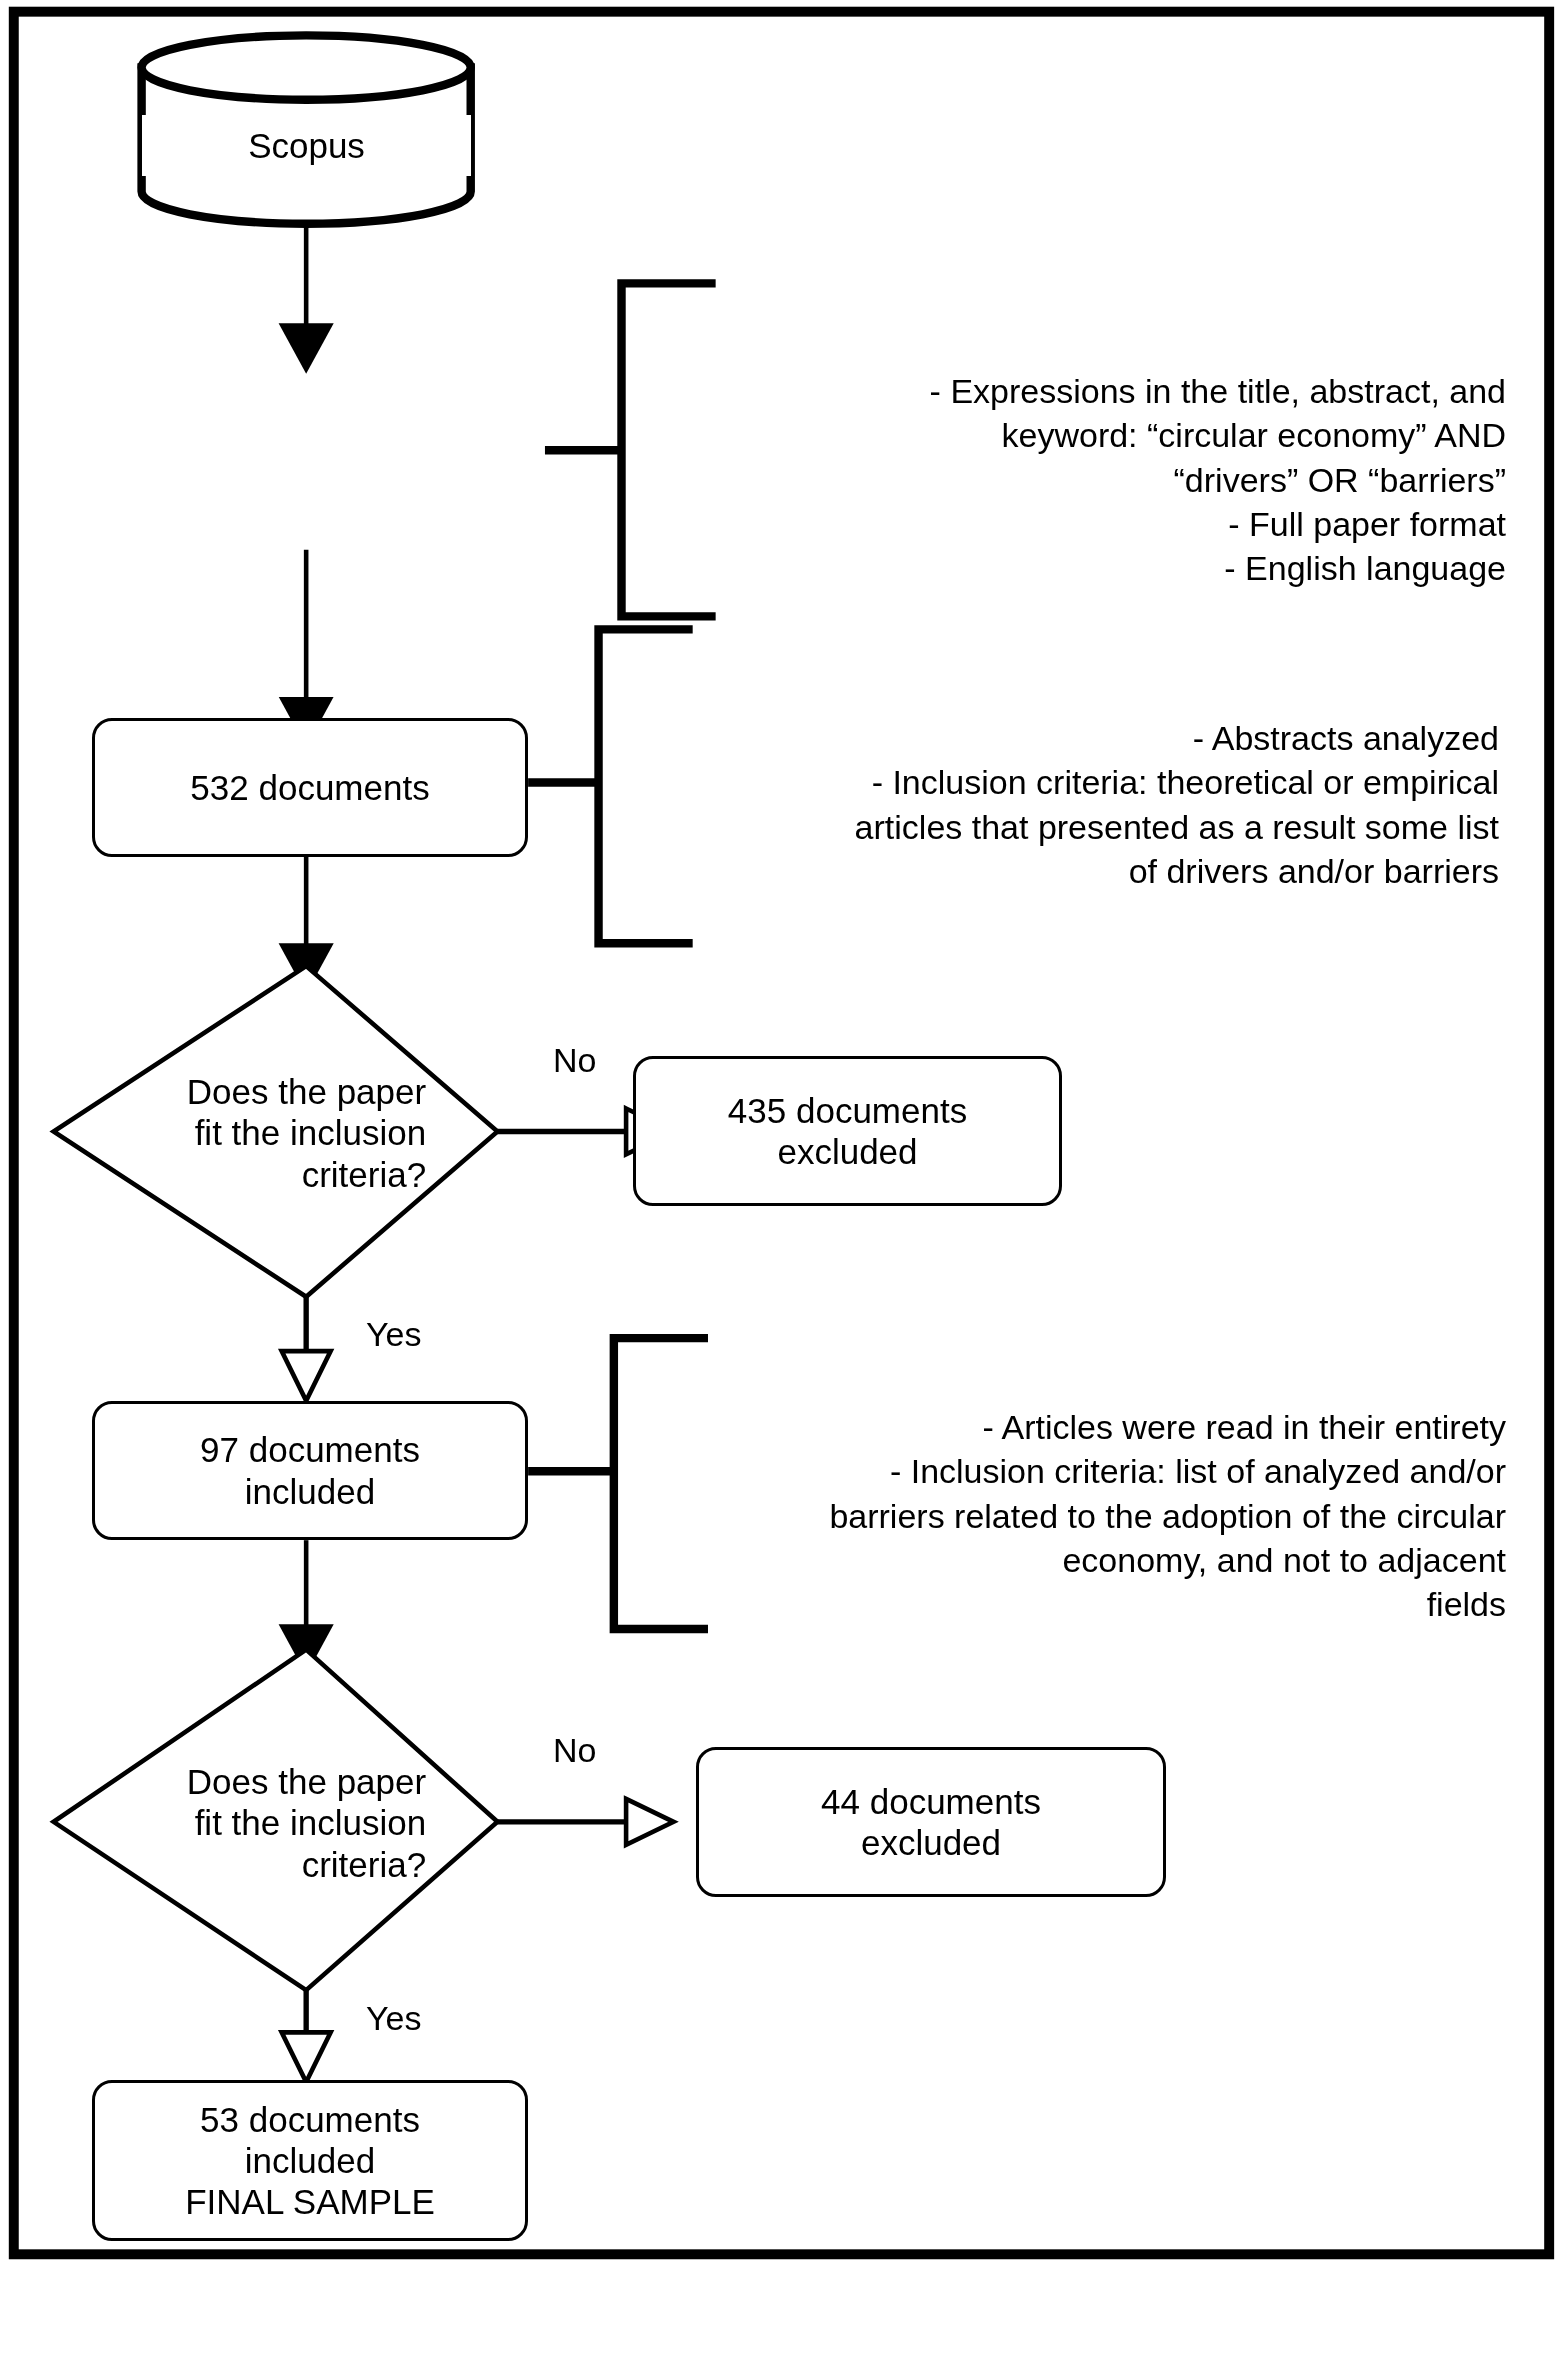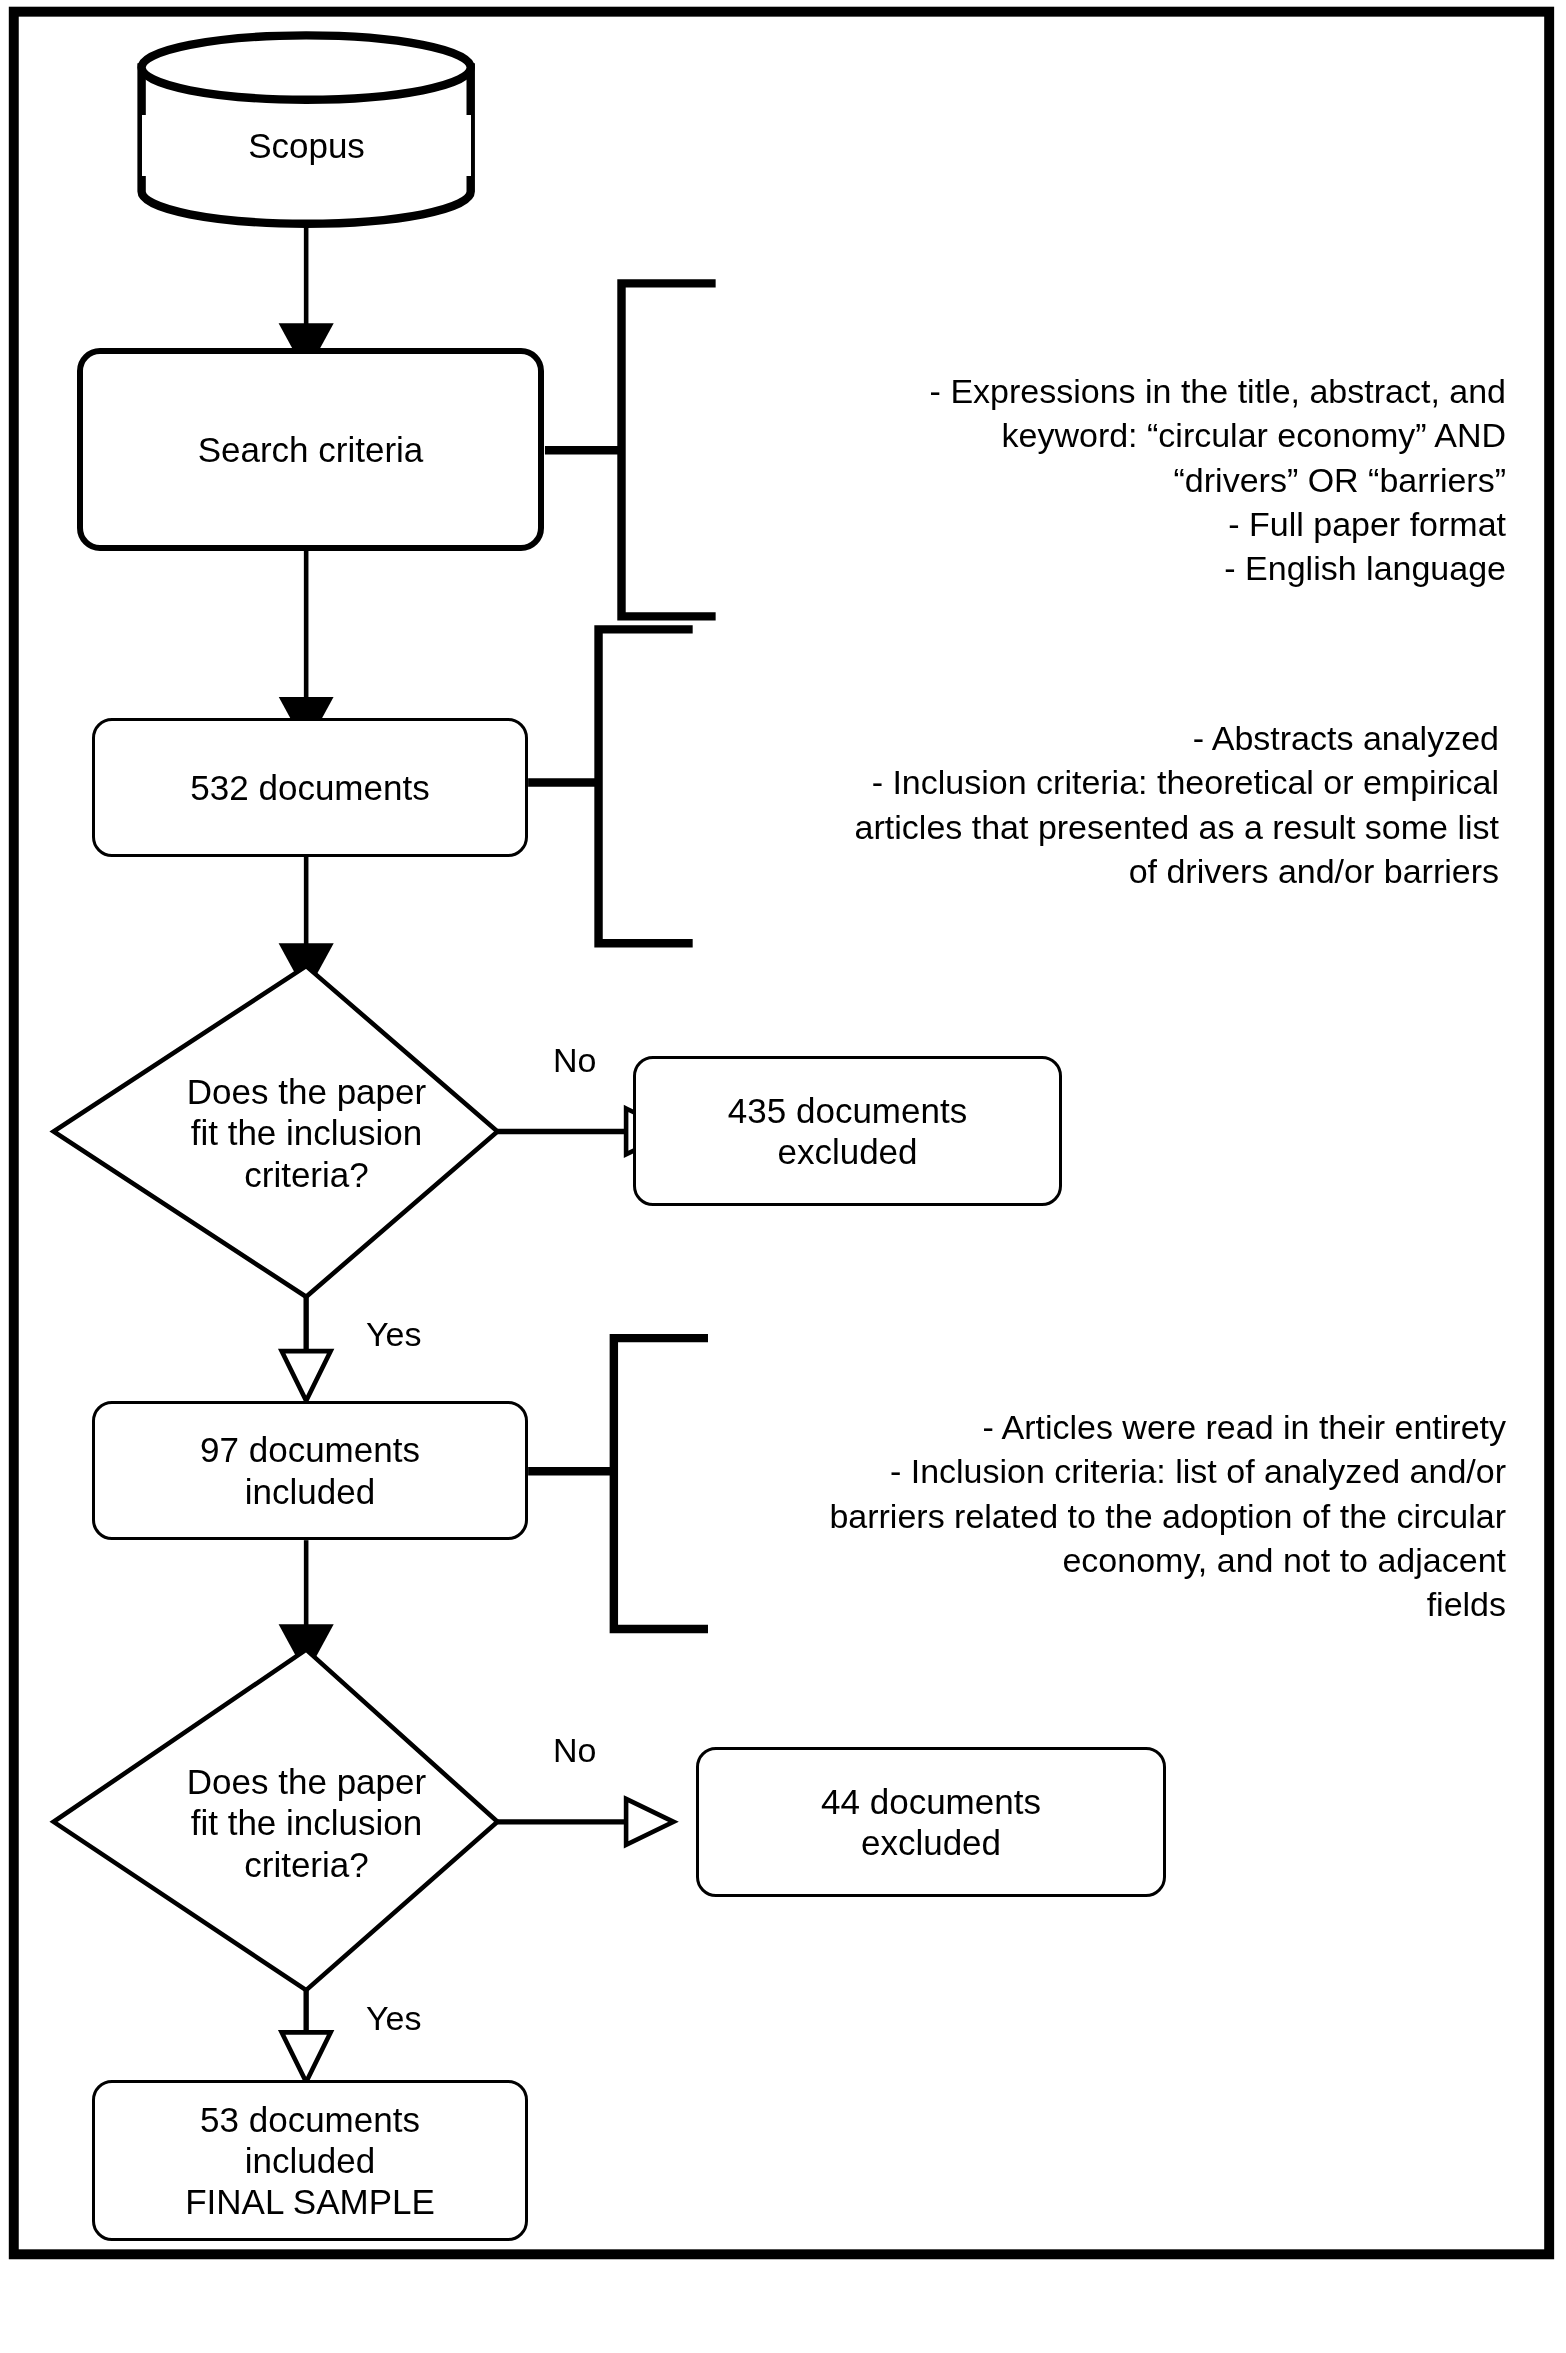--- a/index.html
+++ b/index.html
@@ -16,21 +16,21 @@
   .node{position:absolute;box-sizing:border-box;display:flex;align-items:center;
         justify-content:center;text-align:center;background:#fff;}
   .node-text{line-height:1.18;white-space:pre-line;}
 
   
   .box{border:3.1px solid #000;border-radius:20px;}
   .box.thick{border-width:6.1px;border-radius:23px;}
 
   
   .diamond-label{position:absolute;display:flex;align-items:center;justify-content:center;
-                 text-align:center;background:transparent;}
+                 text-align:right;background:transparent;}
 
   
   .anno{position:absolute;text-align:right;line-height:1.30;white-space:pre-line;}
 
   
   .edge-label{position:absolute;background:transparent;}
 
   .t-46{font-size:35px;}
   .t-44{font-size:34px;}
 </style>
@@ -93,23 +93,20 @@
     <g fill="none" stroke="#000" stroke-width="11">
       <path d="M925,1748 L802,1748 L802,2128 L925,2128"></path>
     </g>
     <line x1="690" y1="1922" x2="802" y2="1922" stroke="#000" stroke-width="11"></line>
   </svg>
 
   <div class="node t-46" style="left:142px;top:115px;width:329px;height:61px;border:none;text-align:center;">
     <span class="node-text">Scopus</span>
   </div>
 
-  <div class="node box thick t-46" style="left:77px;top:348px;width:467px;height:203px;">
-    <span class="node-text">Search criteria</span>
-  </div>
 
   <div class="node box t-46" style="left:92px;top:718px;width:436px;height:139px;">
     <span class="node-text">532 documents</span>
   </div>
 
   <div class="diamond-label t-46" style="left:115px;top:1041px;width:383px;height:184px;">
     <span class="node-text">Does the paper
 fit the inclusion
 criteria?</span>
   </div>

